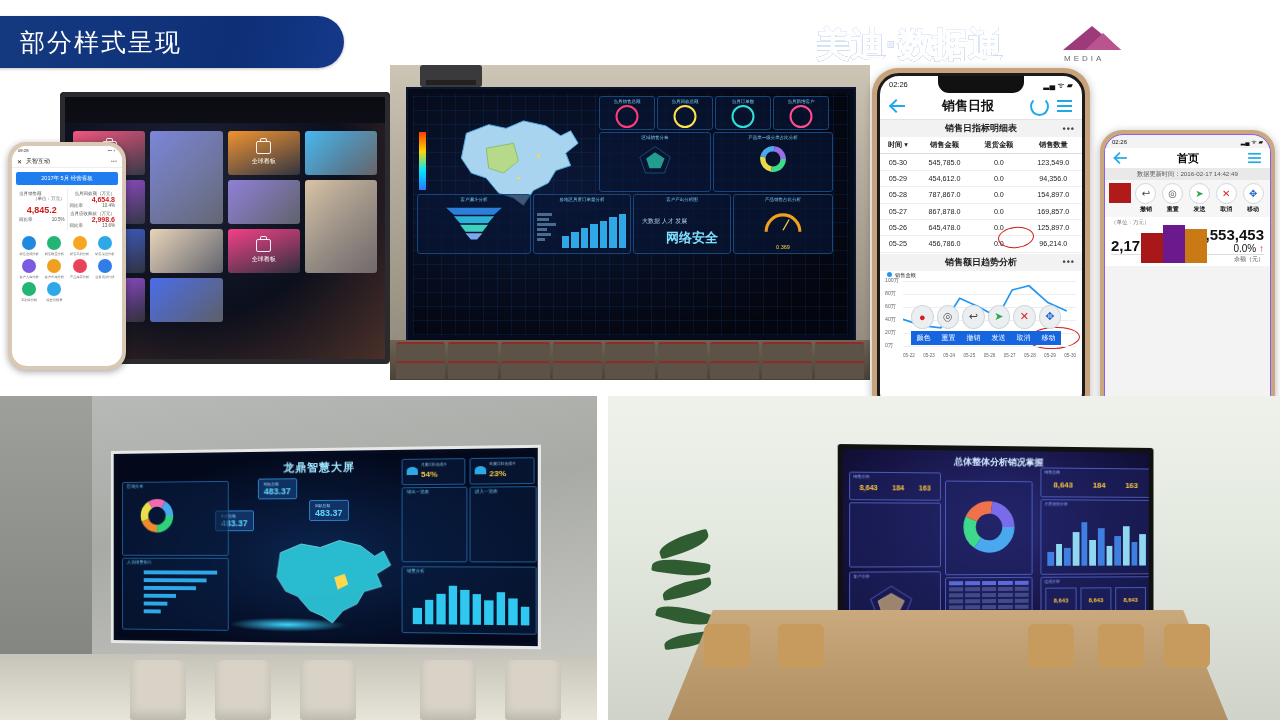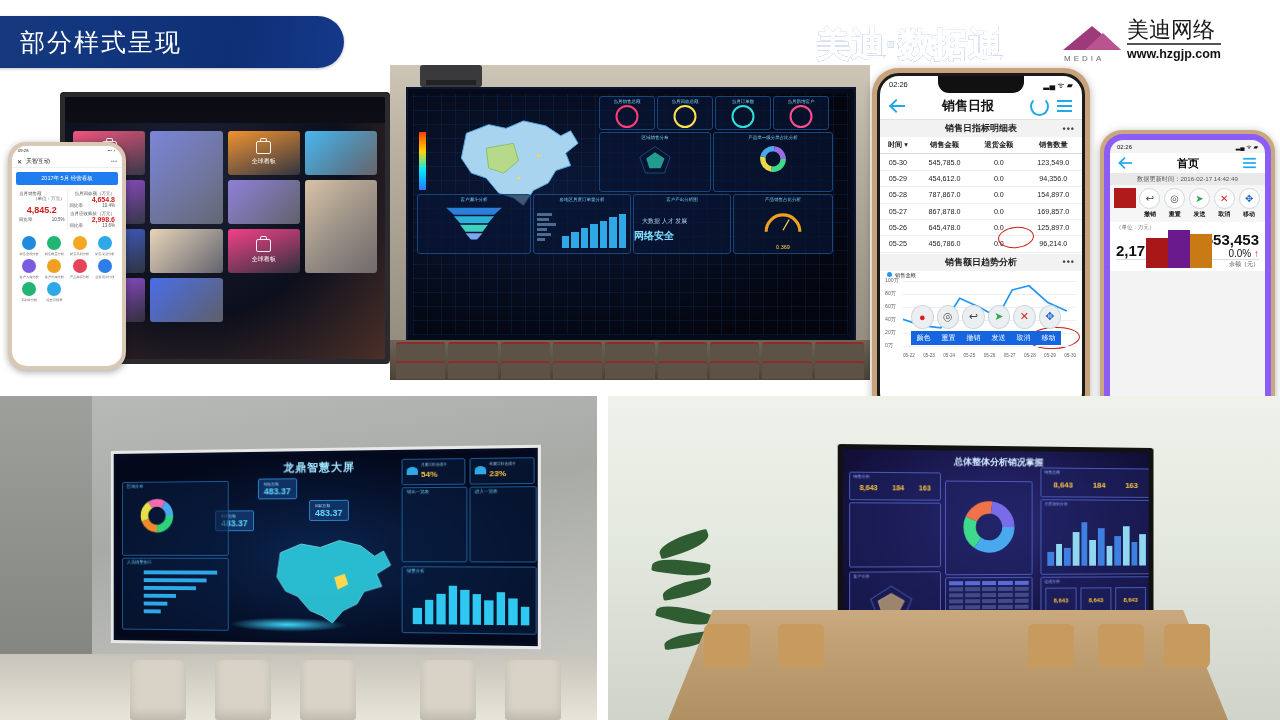--- a/index.html
+++ b/index.html
@@ -138,21 +138,21 @@
   .tb-ic{display:flex;gap:3px;}
   .tb-ic span{width:22px;height:22px;border-radius:50%;background:#eceff1;border:1px solid #cfd8dc;
       display:flex;align-items:center;justify-content:center;font-size:11px;}
   .tb-lbl{display:flex;background:#1565e0;margin-top:2px;}
   .tb-lbl b{flex:1;text-align:center;color:#fff;font-size:7px;font-weight:normal;padding:2px 0;}
 
   
   .phoneR2{left:1100px;top:130px;width:175px;height:310px;background:#c9a87f;
       border-radius:22px;padding:4px;box-sizing:border-box;box-shadow:0 2px 8px rgba(0,0,0,.3);}
   .phoneR2 .scr{width:100%;height:100%;background:#f3f3f3;border-radius:19px;overflow:hidden;position:relative;
-      border:6px solid #8b5cf6;box-sizing:border-box;}
+      border:1px solid #8b5cf6;box-sizing:border-box;}
   .p2-status{height:13px;display:flex;align-items:center;justify-content:space-between;padding:0 7px;font-size:6px;color:#111;}
   .p2-nav{height:20px;display:flex;align-items:center;justify-content:space-between;padding:0 8px;background:#fff;}
   .p2-nav .tt{font-size:11px;font-weight:bold;}
   .p2-sub{height:12px;background:#e9e9e9;font-size:6.2px;color:#555;display:flex;align-items:center;justify-content:center;}
   .p2-tools{display:flex;gap:2px;padding:3px 4px;background:#f6f6f6;align-items:flex-start;}
   .p2-swatch{width:22px;height:20px;background:#b01a1a;}
   .p2-tl{display:flex;flex-direction:column;align-items:center;flex:1;}
   .p2-tl .b{width:19px;height:19px;border-radius:50%;background:#fff;border:1px solid #cfd8dc;
       display:flex;align-items:center;justify-content:center;font-size:10px;}
   .p2-tl .t{font-size:6px;color:#111;margin-top:1px;font-weight:bold;}
@@ -216,24 +216,20 @@
 </div>
 
 <div class="brand-title">美迪·数据通</div>
 
 <div class="logo-wrap">
   <div class="logo-mark">
     <div class="peak"></div>
       <div class="peak2"></div>
     <div class="media">MEDIA</div>
   </div>
-  <div class="logo-text">
-    <div class="logo-cn">美迪网络</div>
-    <div class="logo-url">www.hzgjp.com</div>
-  </div>
 </div>
 
 <div class="panel tablet">
   <div class="tab-frame"></div>
   <div class="tab-stage">
     <div class="tilegrid" id="tile-grid">
         <div class="tile" style="background: linear-gradient(160deg, rgb(242, 86, 127), rgba(255, 255, 255, 0.133));">
           <span class="bi"></span>
           <span>全球看板</span>
         </div>
@@ -421,21 +417,21 @@
               <div style="height:3px;background:#4a6a90;width:55%"></div>
               <div style="height:3px;background:#4a6a90;width:85%"></div>
               <div style="height:3px;background:#4a6a90;width:45%"></div>
               <div style="height:3px;background:#4a6a90;width:65%"></div>
               <div style="height:3px;background:#4a6a90;width:35%"></div>
             </div>
           </div>
           <div class="card" style="left: 220px; top: 100px; width: 96px; height: 58px;">
             <span class="ct">客户产出分析图</span>
             <div style="position:absolute;left:8px;top:22px;color:#b8d8ef;font-size:6px">大数据 人才 发展</div>
-            <div style="position:absolute;left:0;top:34px;color:#7fe0ff;font-size:10px;font-weight:bold">网络安全</div>
+            <div style="position:absolute;left:32px;top:34px;color:#7fe0ff;font-size:13px;font-weight:bold">网络安全</div>
           </div>
           <div class="card" style="left: 320px; top: 100px; width: 98px; height: 58px;">
             <span class="ct">产品销售占比分析</span>
             <svg viewBox="0 0 60 40" style="position:absolute;left:50%;top:10px;transform:translateX(-50%);width:46px;height:32px">
               <path d="M8 34 A22 22 0 0 1 52 34" fill="none" stroke="#f0a020" stroke-width="4"></path>
               <line x1="30" y1="32" x2="38" y2="18" stroke="#ffd84d" stroke-width="1.6"></line>
             </svg>
             <span style="position:absolute;bottom:3px;left:0;right:0;text-align:center;color:#ffd84d;font-size:5.5px">0.369</span>
           </div>
         </div>

